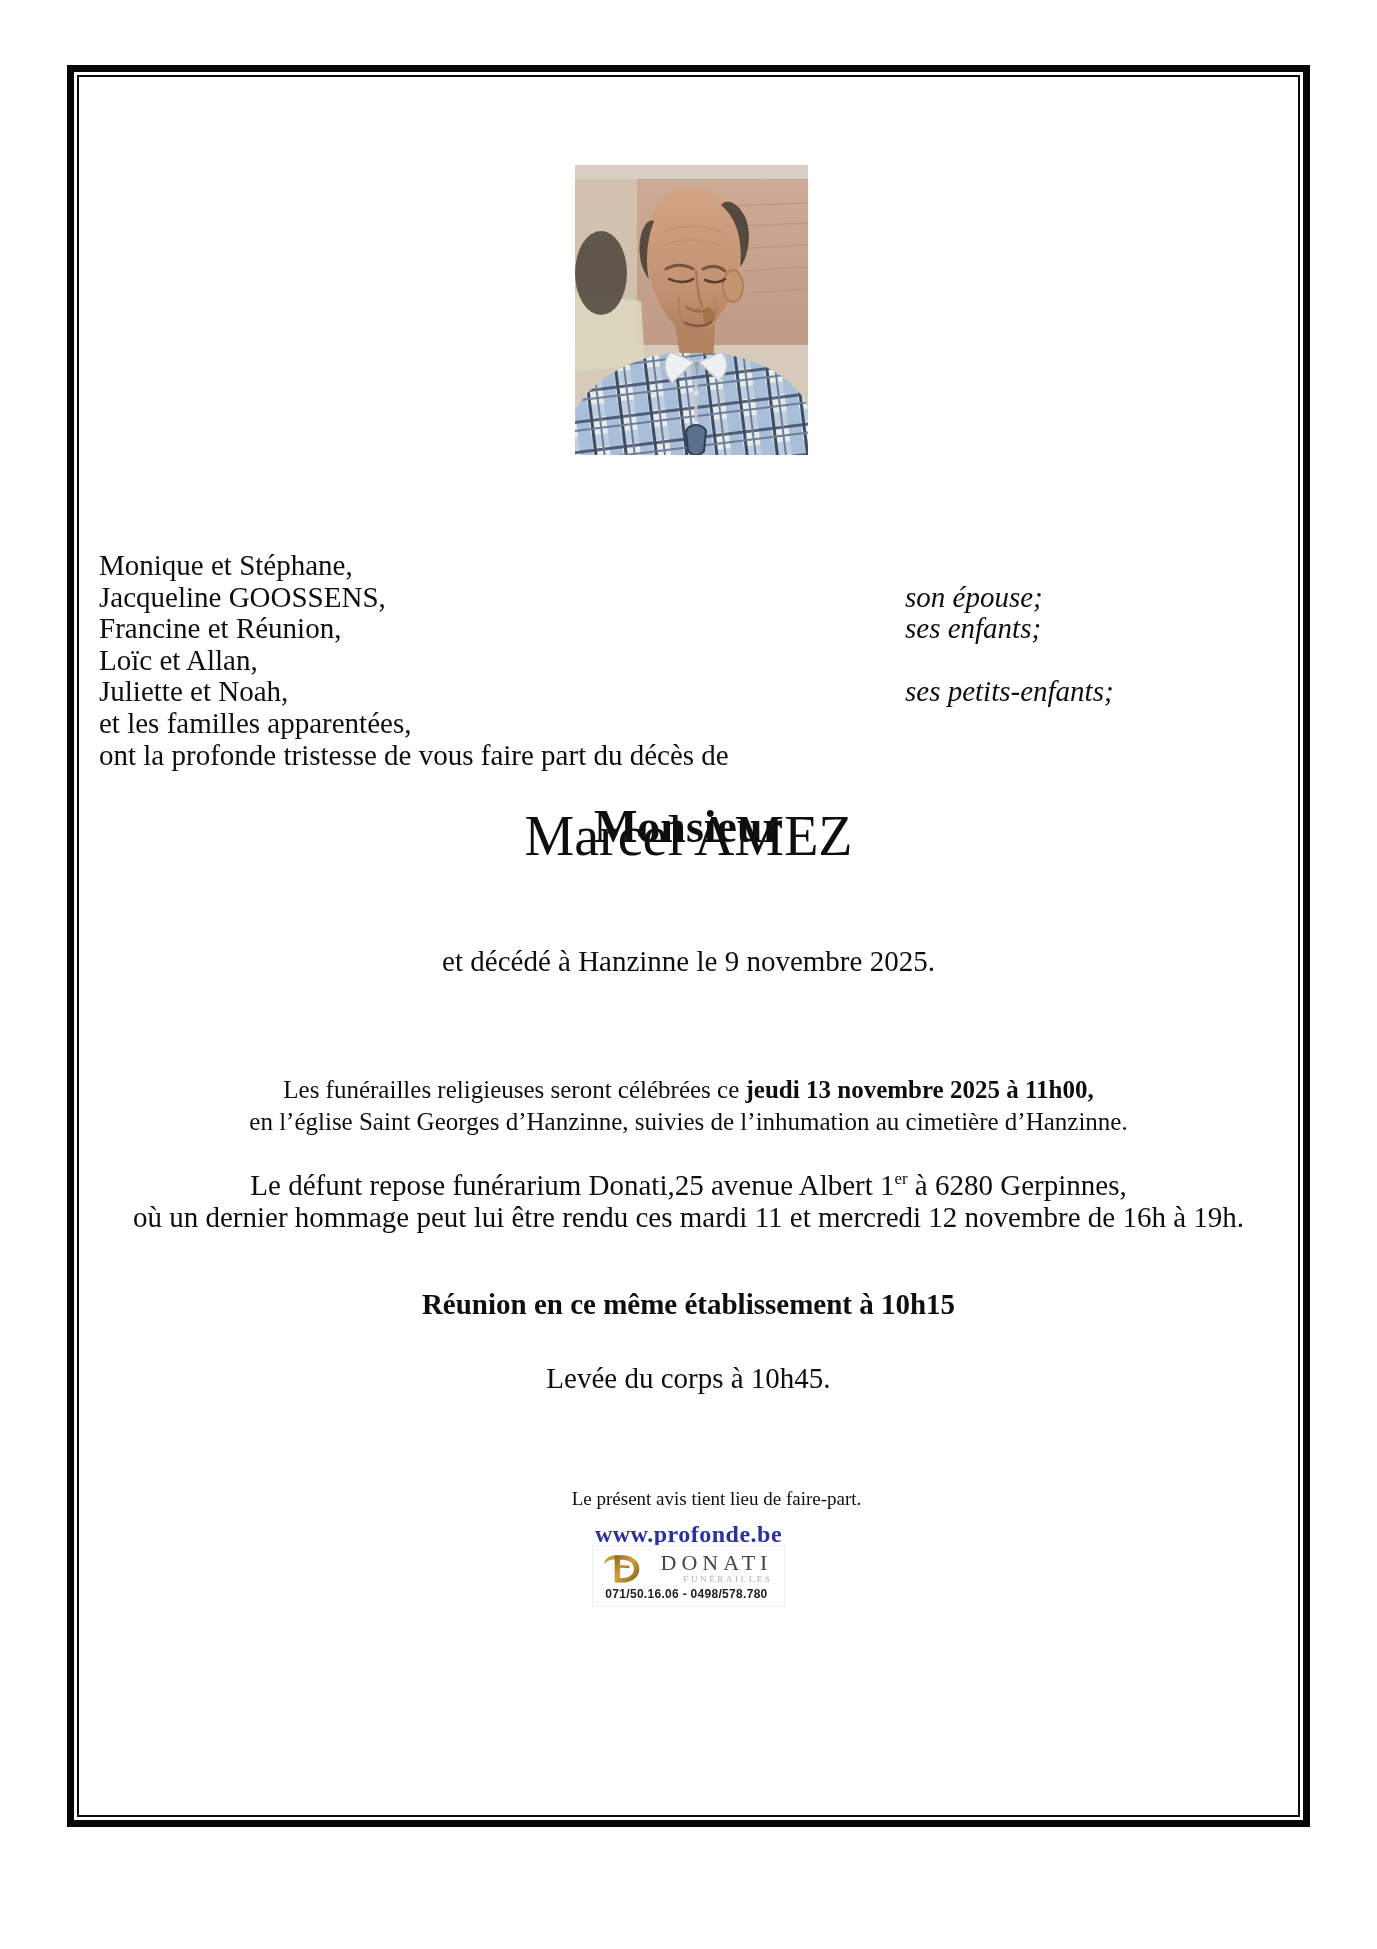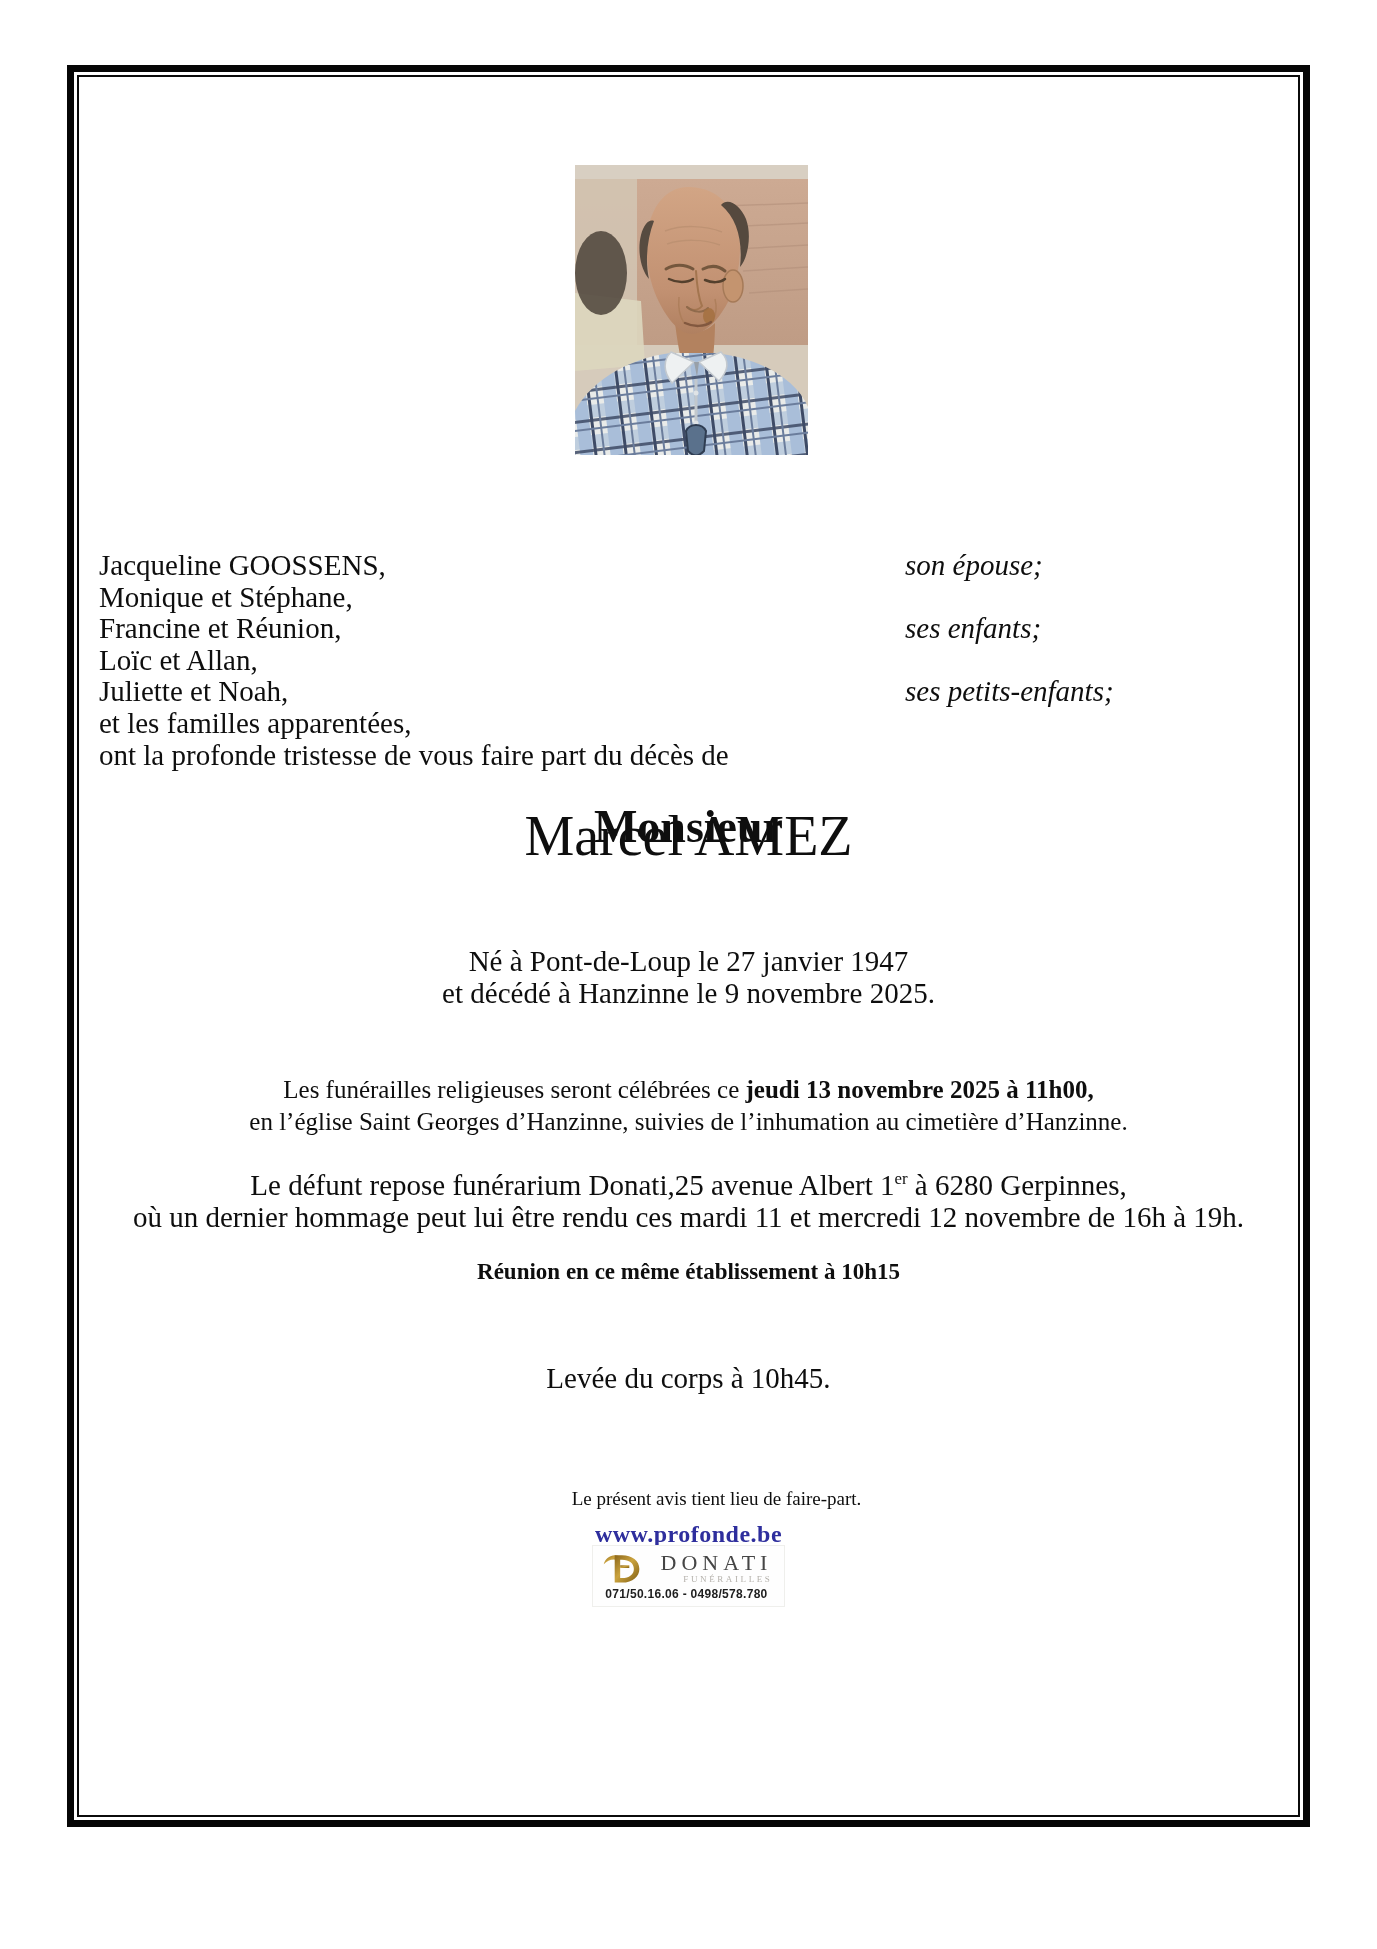--- a/index.html
+++ b/index.html
@@ -37,21 +37,21 @@
   .family .row { position:relative; white-space:nowrap; }
   .family .rel {
     position:absolute; left:806px; top:0;
     font-style:italic;
   }
   .honorific   { top:804px; font-weight:bold; font-size:46px; line-height:1; }
   .deceased    { top:808px; font-weight:normal; font-size:56px; line-height:1; }
   .birthdeath  { top:946px; font-size:29px; line-height:31.5px; }
   .funeral     { top:1074px; font-size:25px; line-height:31.5px; }
   .repose      { top:1170px; font-size:29px; line-height:31.5px; }
-  .reunion     { top:1256px; font-size:23px; line-height:32px; font-weight:bold; }
+  .reunion     { top:1288px; font-size:29px; line-height:32px; font-weight:bold; }
   .levee       { top:1362px; font-size:29px; line-height:32px; font-weight:normal; }
   .notice      { top:1483px; font-size:19px; line-height:32px;padding-left:28px; }
   .website     { top:1521px; font-size:24px; line-height:26px; font-weight:bold; letter-spacing:0.5px; }
   sup.ord { font-size:0.58em; vertical-align:super; line-height:0; }
 
   .logo-wrap { position:absolute; left:67px; top:1546px; width:1243px; text-align:center; }
   .logo-card {
     display:inline-block; background:#fefefe;
     box-shadow:0 0 0 1px #efefec;
     padding:3px 12px 5px 8px; text-align:center;
@@ -165,27 +165,27 @@
       <line x1="121" y1="214" x2="121" y2="290" stroke="#c2c8cd" stroke-width="3"></line>
       <circle cx="121" cy="228" r="2.5" fill="#dfe3e6"></circle>
       <circle cx="121" cy="258" r="2.5" fill="#dfe3e6"></circle>
 
       <path d="M111,266 C115,258 127,258 131,266 L129,286 C123,292 119,292 113,286 Z" fill="#5a718c" stroke="#2f3d52" stroke-width="2"></path>
     </svg>
   </div>
 
   <div class="family">
     <div class="row">
+      <span>Monique et Stéphane,</span>
+    </div>
+    <div class="row">
       <span>Jacqueline GOOSSENS,</span>
       <span class="rel">son épouse;</span>
     </div>
     <div class="row">
-      <span>Monique et Stéphane,</span>
-    </div>
-    <div class="row">
       <span>Francine et Réunion,</span>
       <span class="rel">ses enfants;</span>
     </div>
     <div class="row">
       <span>Loïc et Allan,</span>
     </div>
     <div class="row">
       <span>Juliette et Noah,</span>
       <span class="rel">ses petits-enfants;</span>
     </div>
@@ -194,21 +194,20 @@
     </div>
     <div class="row">
       <span>ont la profonde tristesse de vous faire part du décès de</span>
     </div>
   </div>
 
   <div class="center-line honorific">Monsieur</div>
   <div class="center-line deceased">Marcel AMEZ</div>
 
   <div class="center-line birthdeath">
-    <div>Né à Pont-de-Loup le 27 janvier 1947</div>
     <div>et décédé à Hanzinne le 9 novembre 2025.</div>
   </div>
 
   <div class="center-line funeral">
     <div><span>Les funérailles religieuses seront célébrées ce </span><b>jeudi 13 novembre 2025 à 11h00,</b></div>
     <div>en l’église Saint Georges d’Hanzinne, suivies de l’inhumation au cimetière d’Hanzinne.</div>
   </div>
 
   <div class="center-line repose">
     <div><span>Le défunt repose funérarium Donati,25 avenue Albert 1</span><sup class="ord">er</sup><span> à 6280 Gerpinnes,</span></div>

